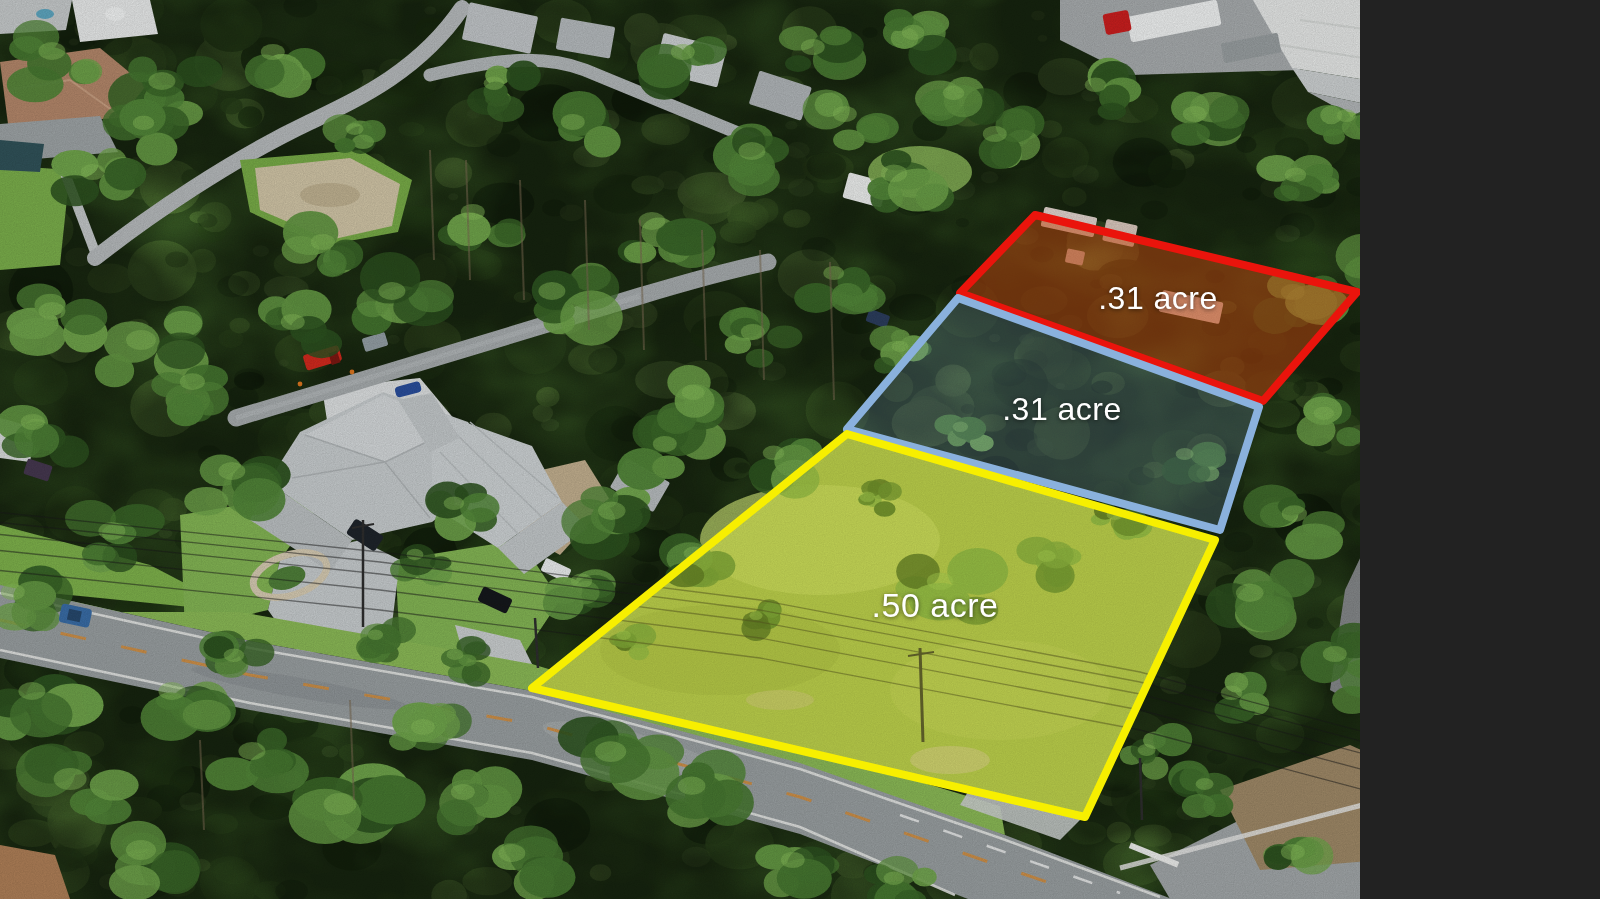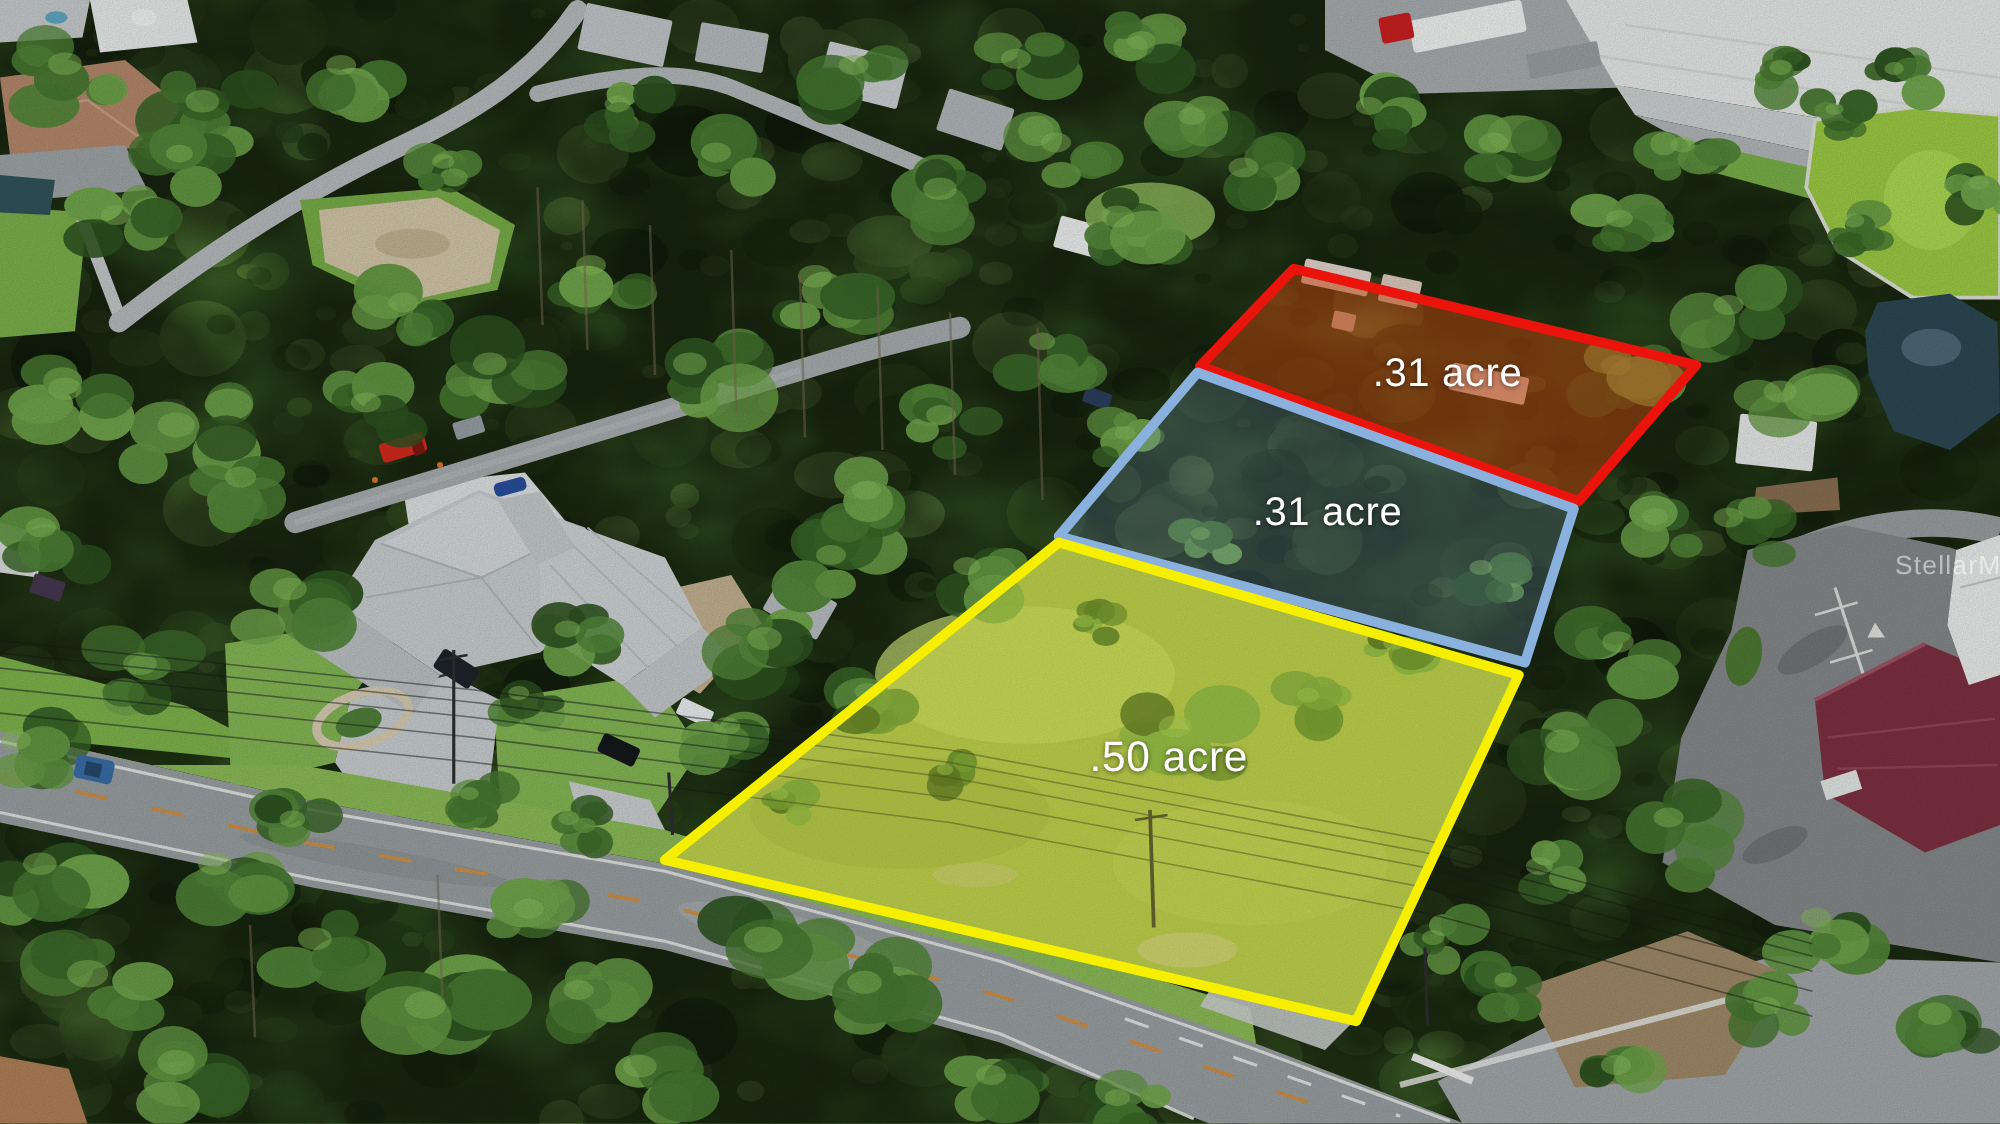--- a/index.html
+++ b/index.html
@@ -1,16 +1,16 @@
 <!DOCTYPE html>
 <html><head>
 <meta charset="utf-8">
 <style>
   html,body{margin:0;padding:0;background:#222;}
-  #stage{position:relative;width:1600px;height:899px;overflow:hidden;background:#4a7631;}
+  #stage{position:relative;width:1360px;height:899px;overflow:hidden;background:#4a7631;}
   svg{display:block}
   .acre-label{
     font-family:"Liberation Sans",sans-serif;
     fill:#ffffff;
     filter:drop-shadow(0 1px 2px rgba(0,0,0,.55));
     letter-spacing:.5px;
   }
   .watermark{
     font-family:"Liberation Sans",sans-serif;
     fill:rgba(255,255,255,.52);

